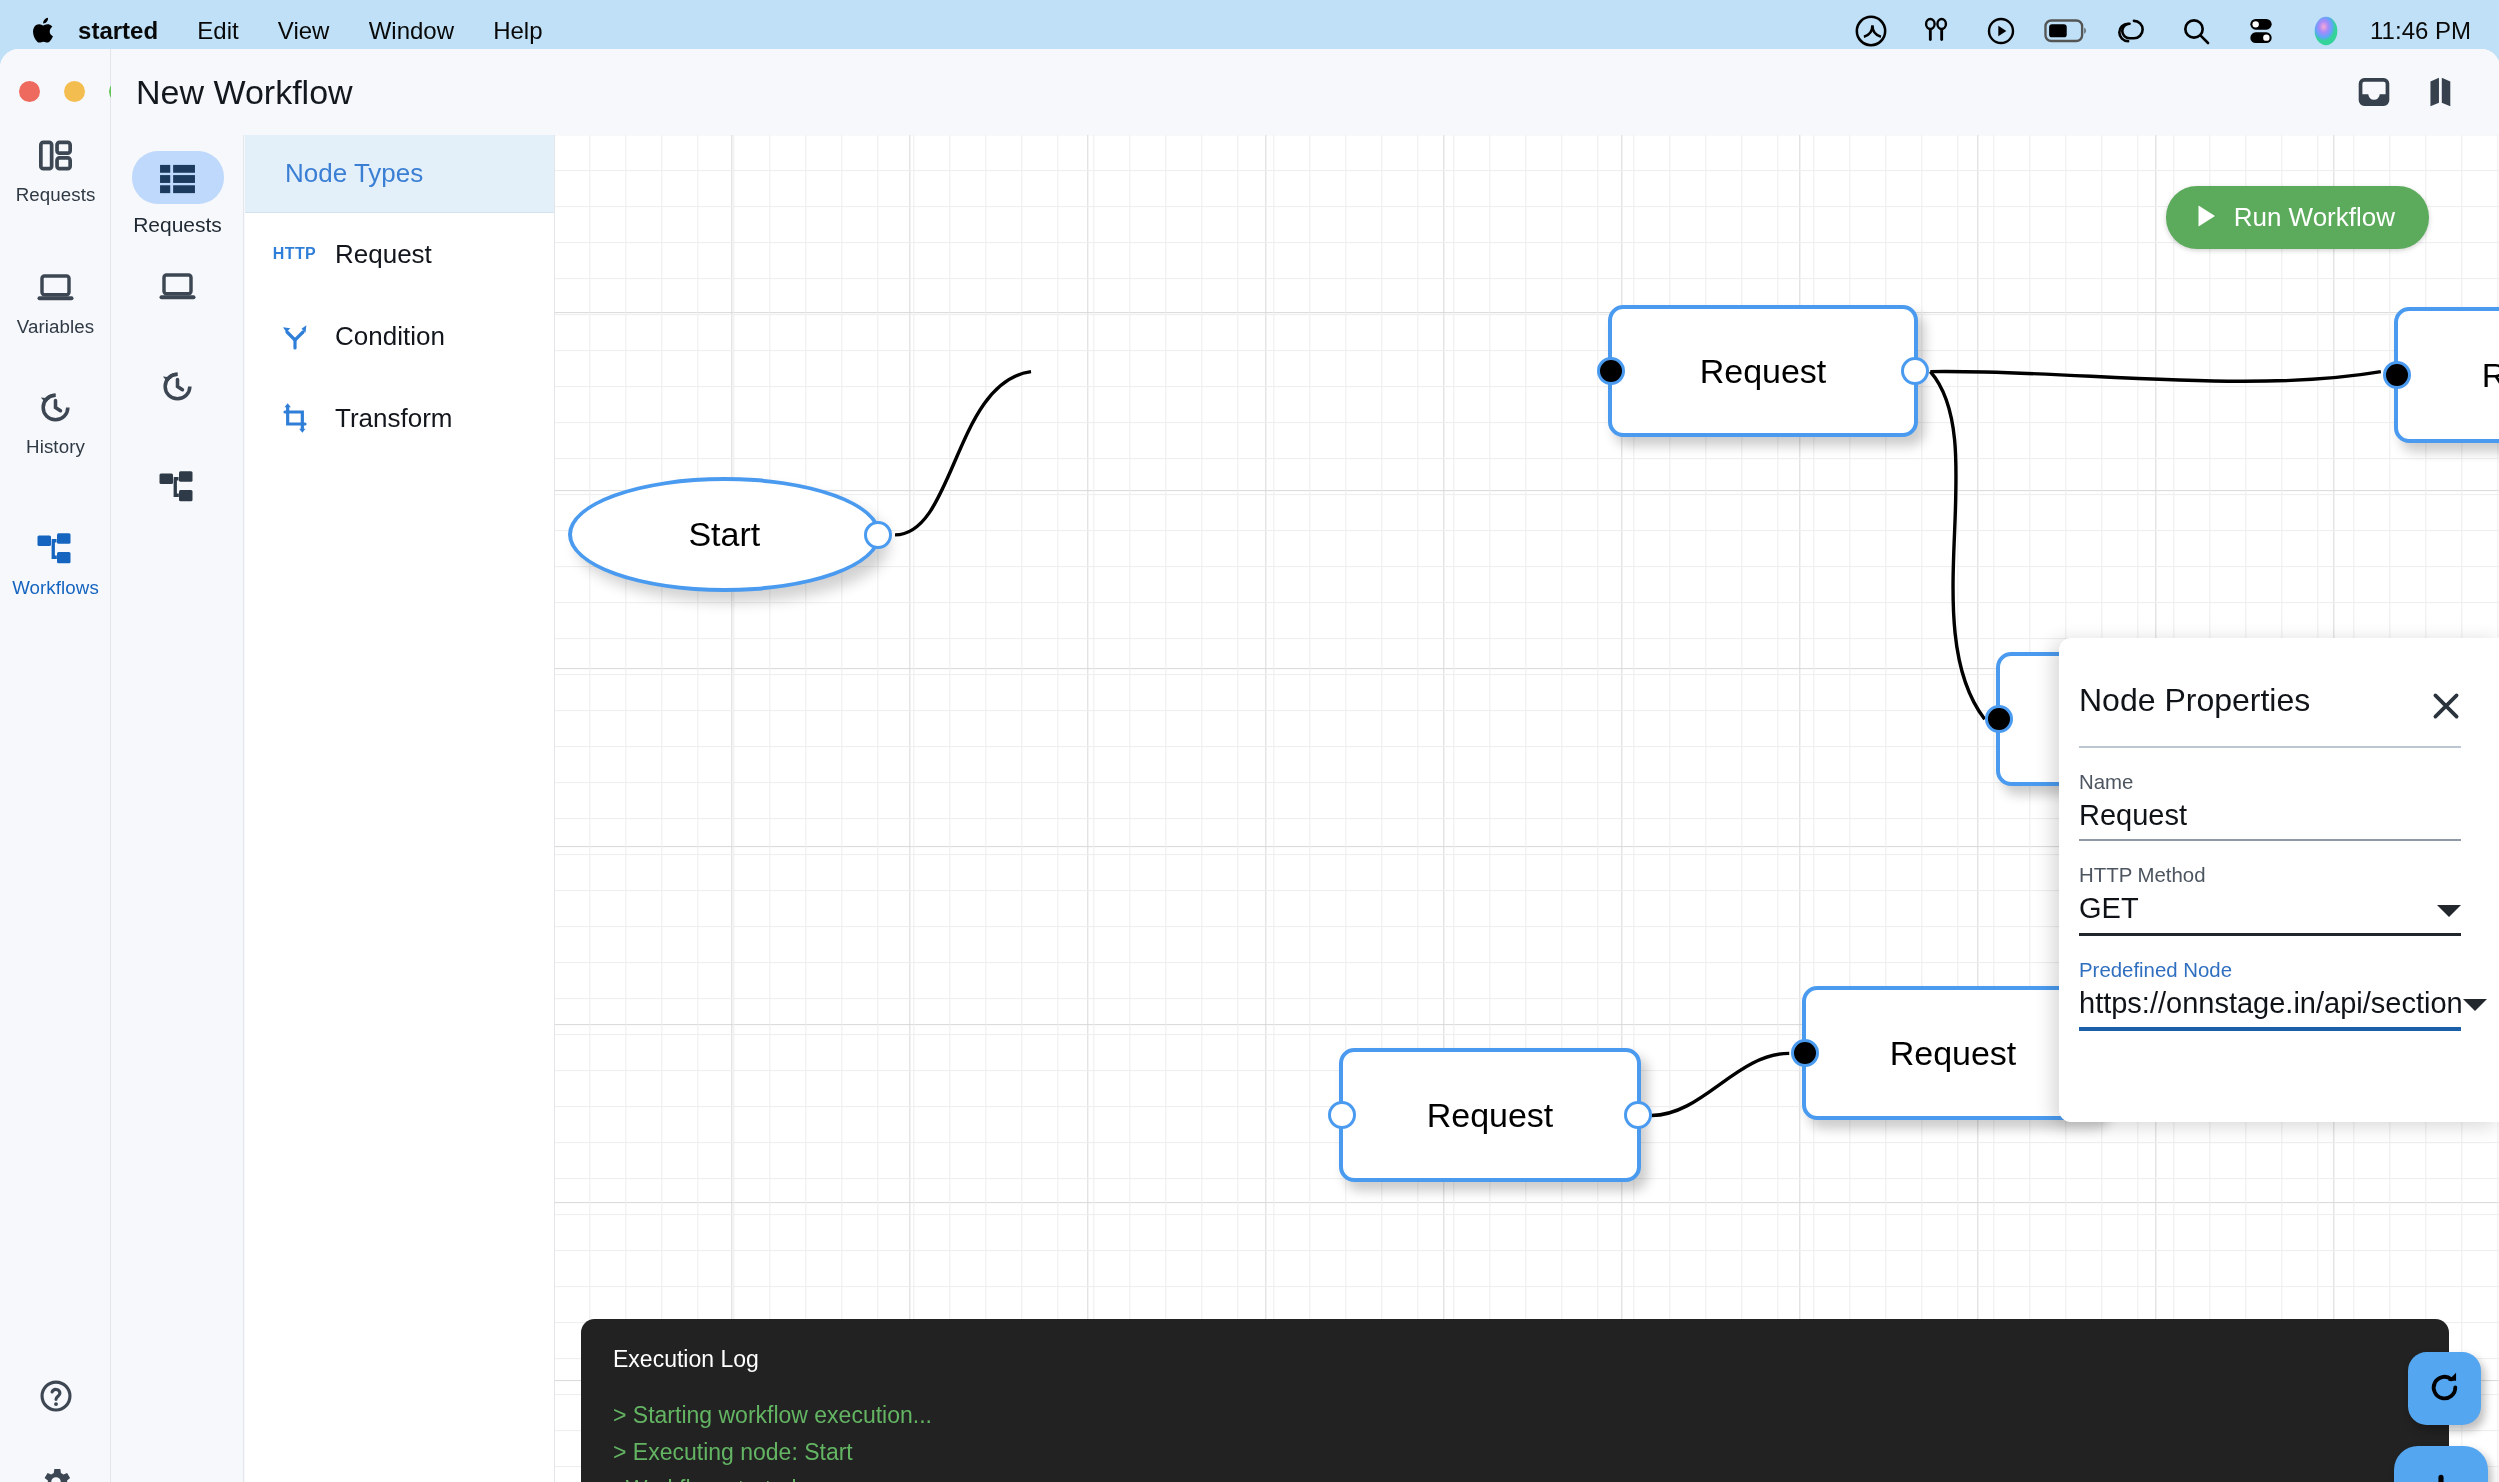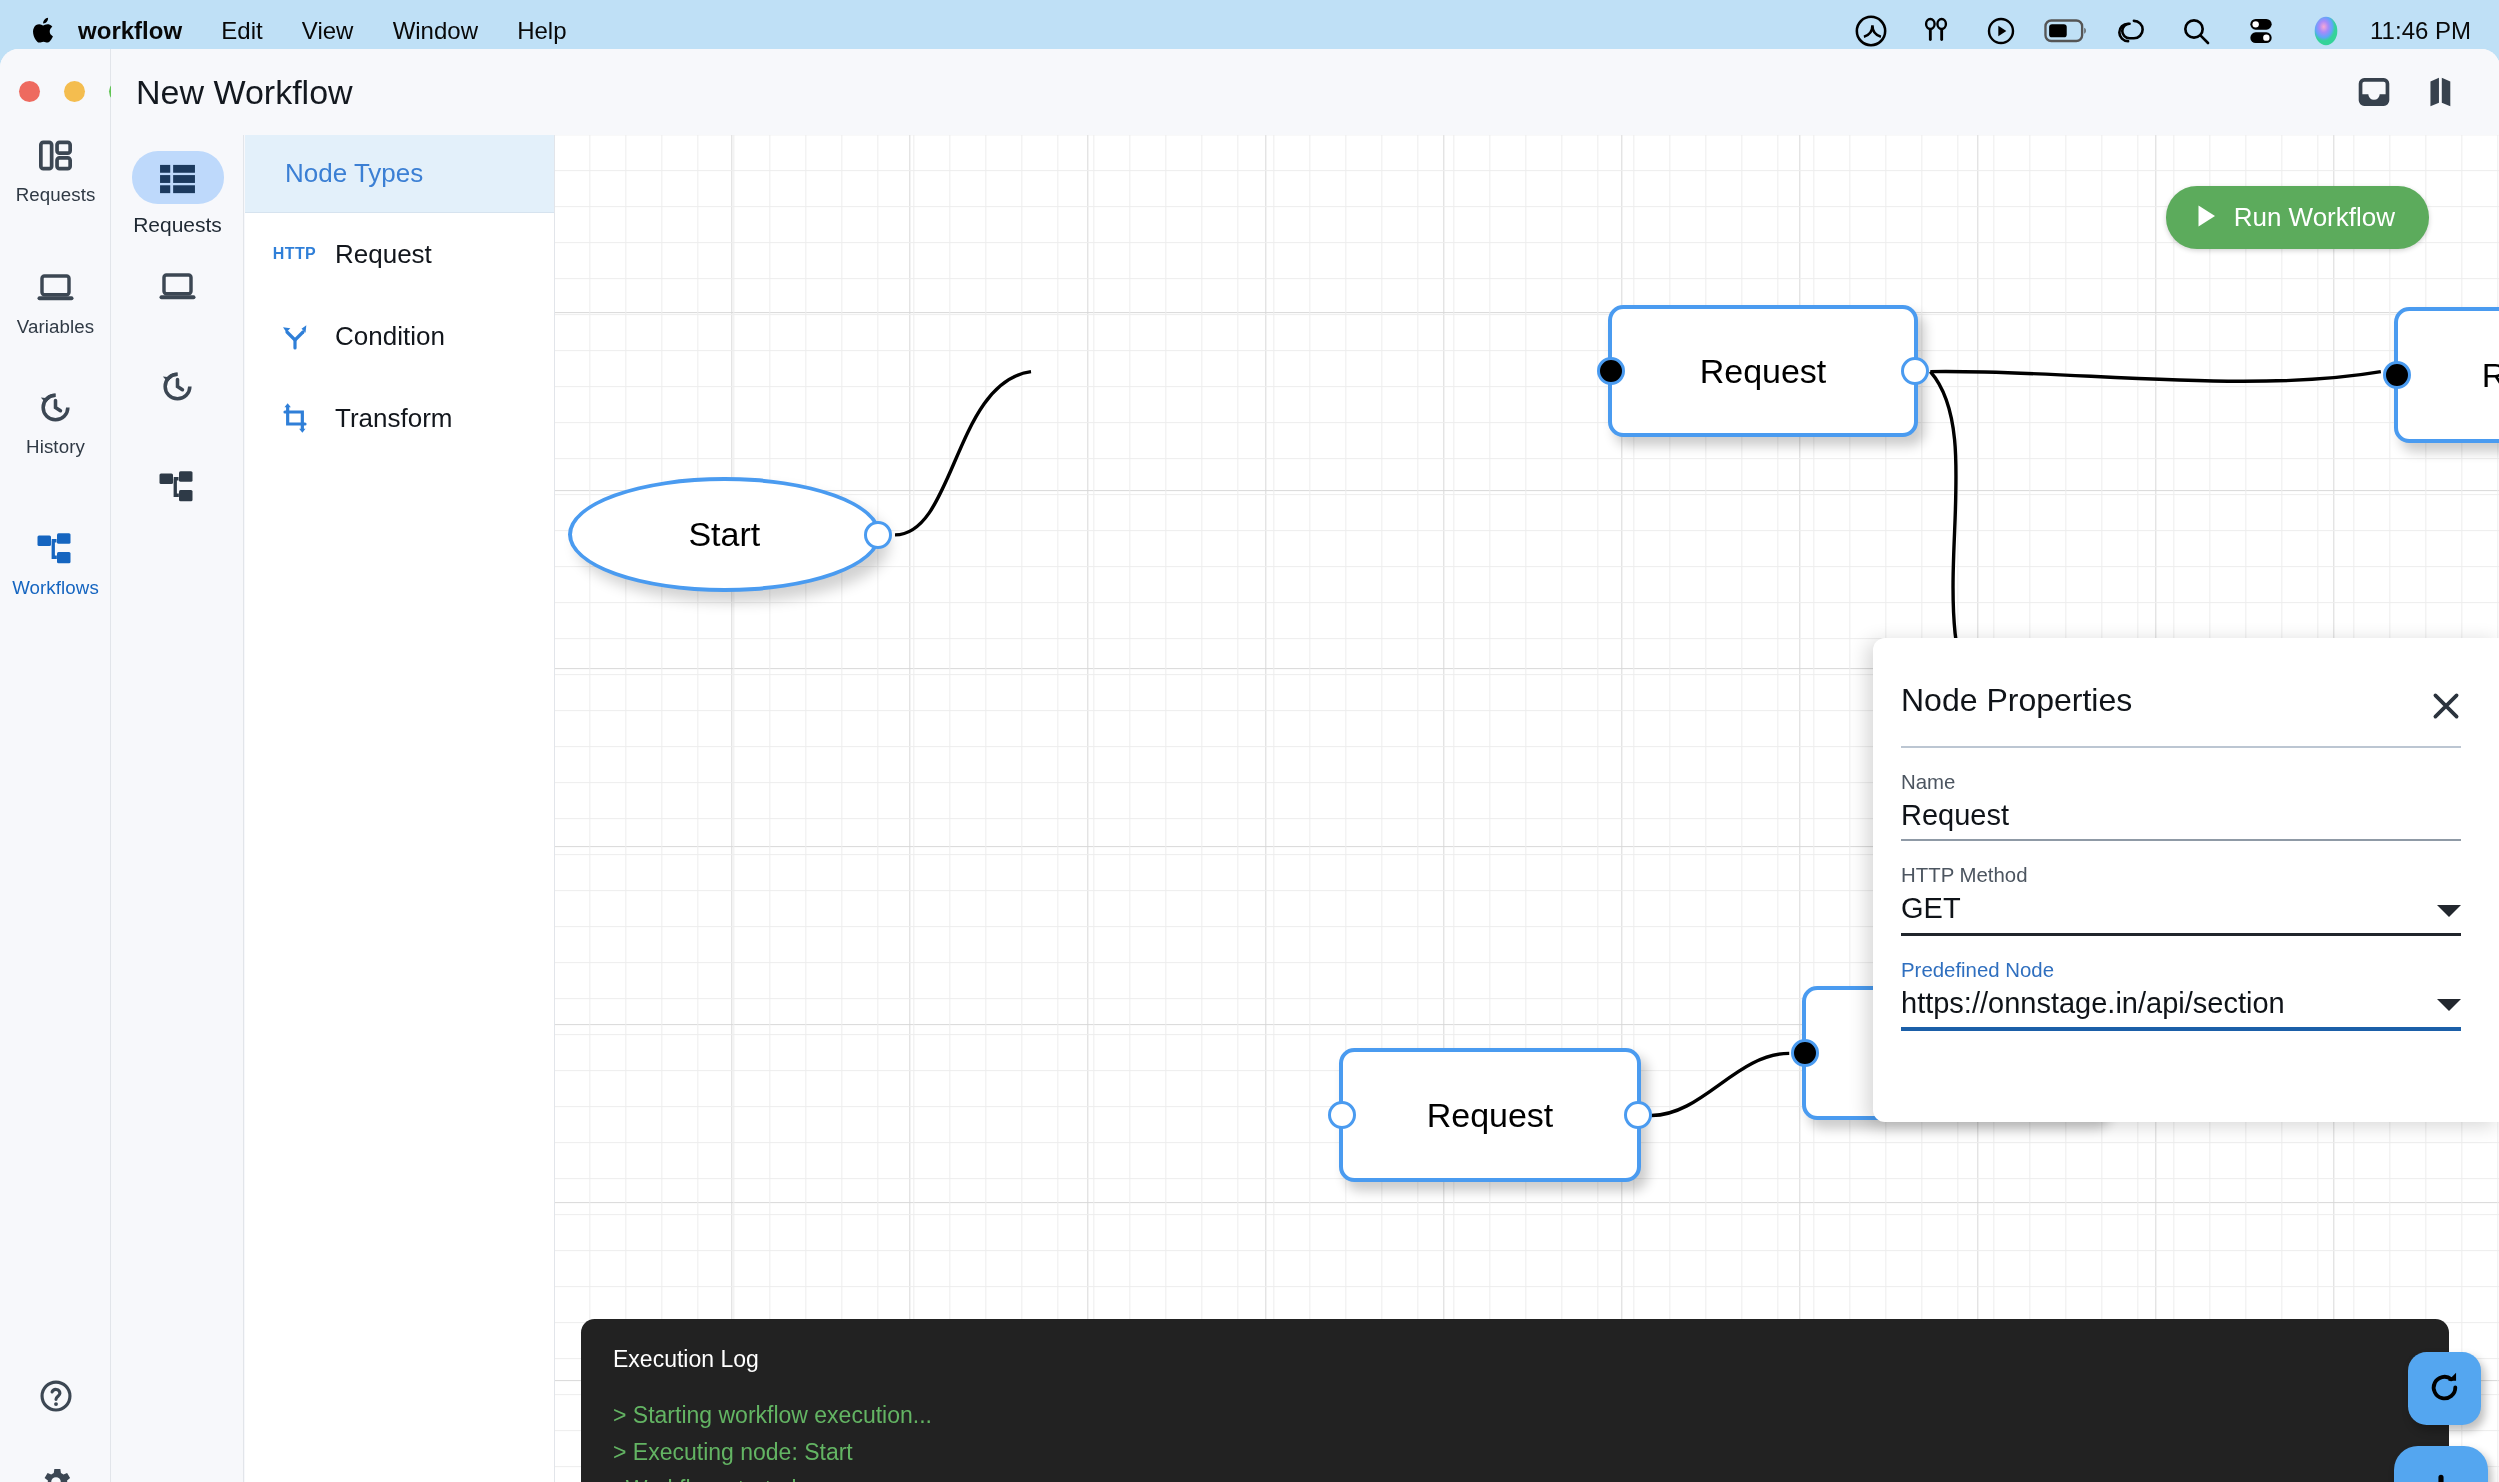--- a/index.html
+++ b/index.html
@@ -170,25 +170,25 @@
     height: 63px; padding: 0 34px 0 29px;
     background: #5cab5c; border-radius: 31px;
     display: flex; align-items: center; gap: 17px;
     box-shadow: 0 1.7px 5.1px rgba(0,0,0,.18);
     cursor: pointer; z-index: 5;
   }
   #runbtn .rtxt { font-size: 26px; color: #ffffff; }
 
   
   #props {
-    position: absolute; right: 0; top: 589px; width: 627px; height: 484px;
+    position: absolute; right: 0; top: 589px; width: 441px; height: 484px;
     background: #ffffff;
     border-top-left-radius: 12px; border-bottom-left-radius: 12px;
     box-shadow: -5.1px 3.4px 18.7px rgba(0,0,0,.16);
-    padding: 44px 39px 0 28px;
+    padding: 44px 39px 0 20px;
     z-index: 5;
   }
   #props .ptitle { font-size: 32px; color: #101419; }
   #props .pclose {
     position: absolute; right: 37px; top: 51px; width: 34px; height: 34px;
     cursor: pointer;
   }
   #props .divider { margin-top: 27px; height: 1.7px; background: #bcc6d2; }
   .pfield { margin-top: 23px; }
   .pfield .plab { font-size: 20.4px; color: #4c5560; margin-bottom: 5.1px; }
@@ -204,21 +204,21 @@
 </style>
 </head>
 <body>
 
 <div id="menubar">
   <div class="mb-apple">
     <svg width="25.5" height="31" viewBox="0 0 24 28">
         <path fill="#000" d="M16.7 14.9c0-3 2.4-4.4 2.5-4.5-1.4-2-3.5-2.3-4.3-2.3-1.8-.2-3.5 1.1-4.4 1.1-.9 0-2.3-1.1-3.8-1-2 .03-3.8 1.1-4.8 2.9-2 3.5-.5 8.7 1.5 11.5 1 1.4 2.1 2.9 3.6 2.8 1.5-.06 2-.9 3.8-.9s2.3.9 3.8.87c1.6-.03 2.6-1.4 3.5-2.8 1.1-1.6 1.6-3.2 1.6-3.3-.04-.02-3-1.2-3-4.4zM13.9 5.8c.8-1 1.3-2.4 1.2-3.8-1.2.05-2.6.8-3.4 1.8-.75.87-1.4 2.3-1.2 3.6 1.3.1 2.6-.7 3.4-1.6z"></path>
       </svg>
   </div>
-  <div class="mb-item bold">workflow</div>
+  <div class="mb-item bold">started</div>
   <div class="mb-item">Edit</div>
   <div class="mb-item">View</div>
   <div class="mb-item">Window</div>
   <div class="mb-item">Help</div>
 
   <div class="mb-right">
     <div class="mb-ico">
       <svg width="34" height="34" viewBox="0 0 24 24">
           <circle cx="12" cy="12" r="10" fill="none" stroke="#000" stroke-width="1.8"></circle>
           <path d="M7 16c4-1 6-4 6-8 0 4 2 7 6 8" fill="none" stroke="#000" stroke-width="1.8"></path>

